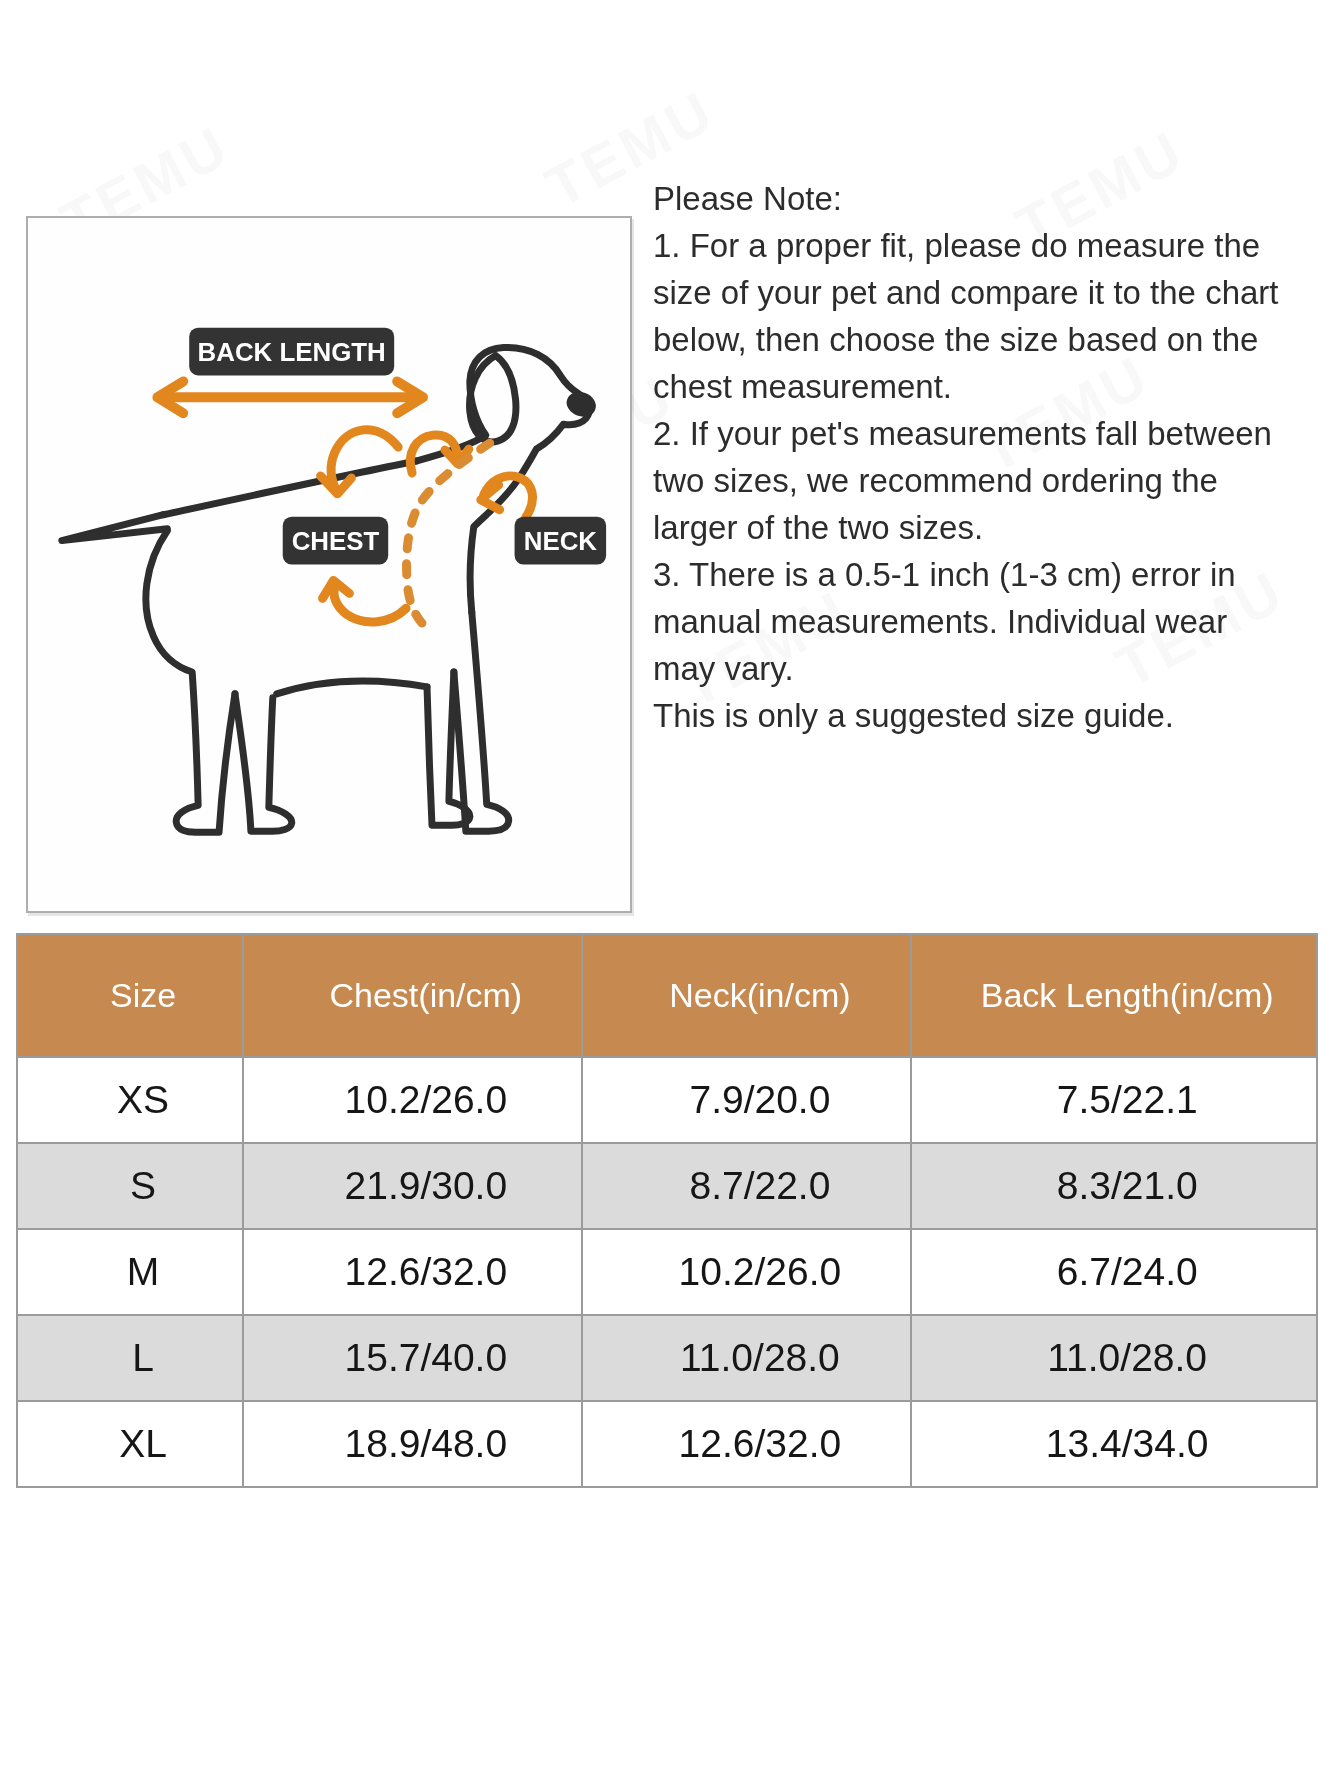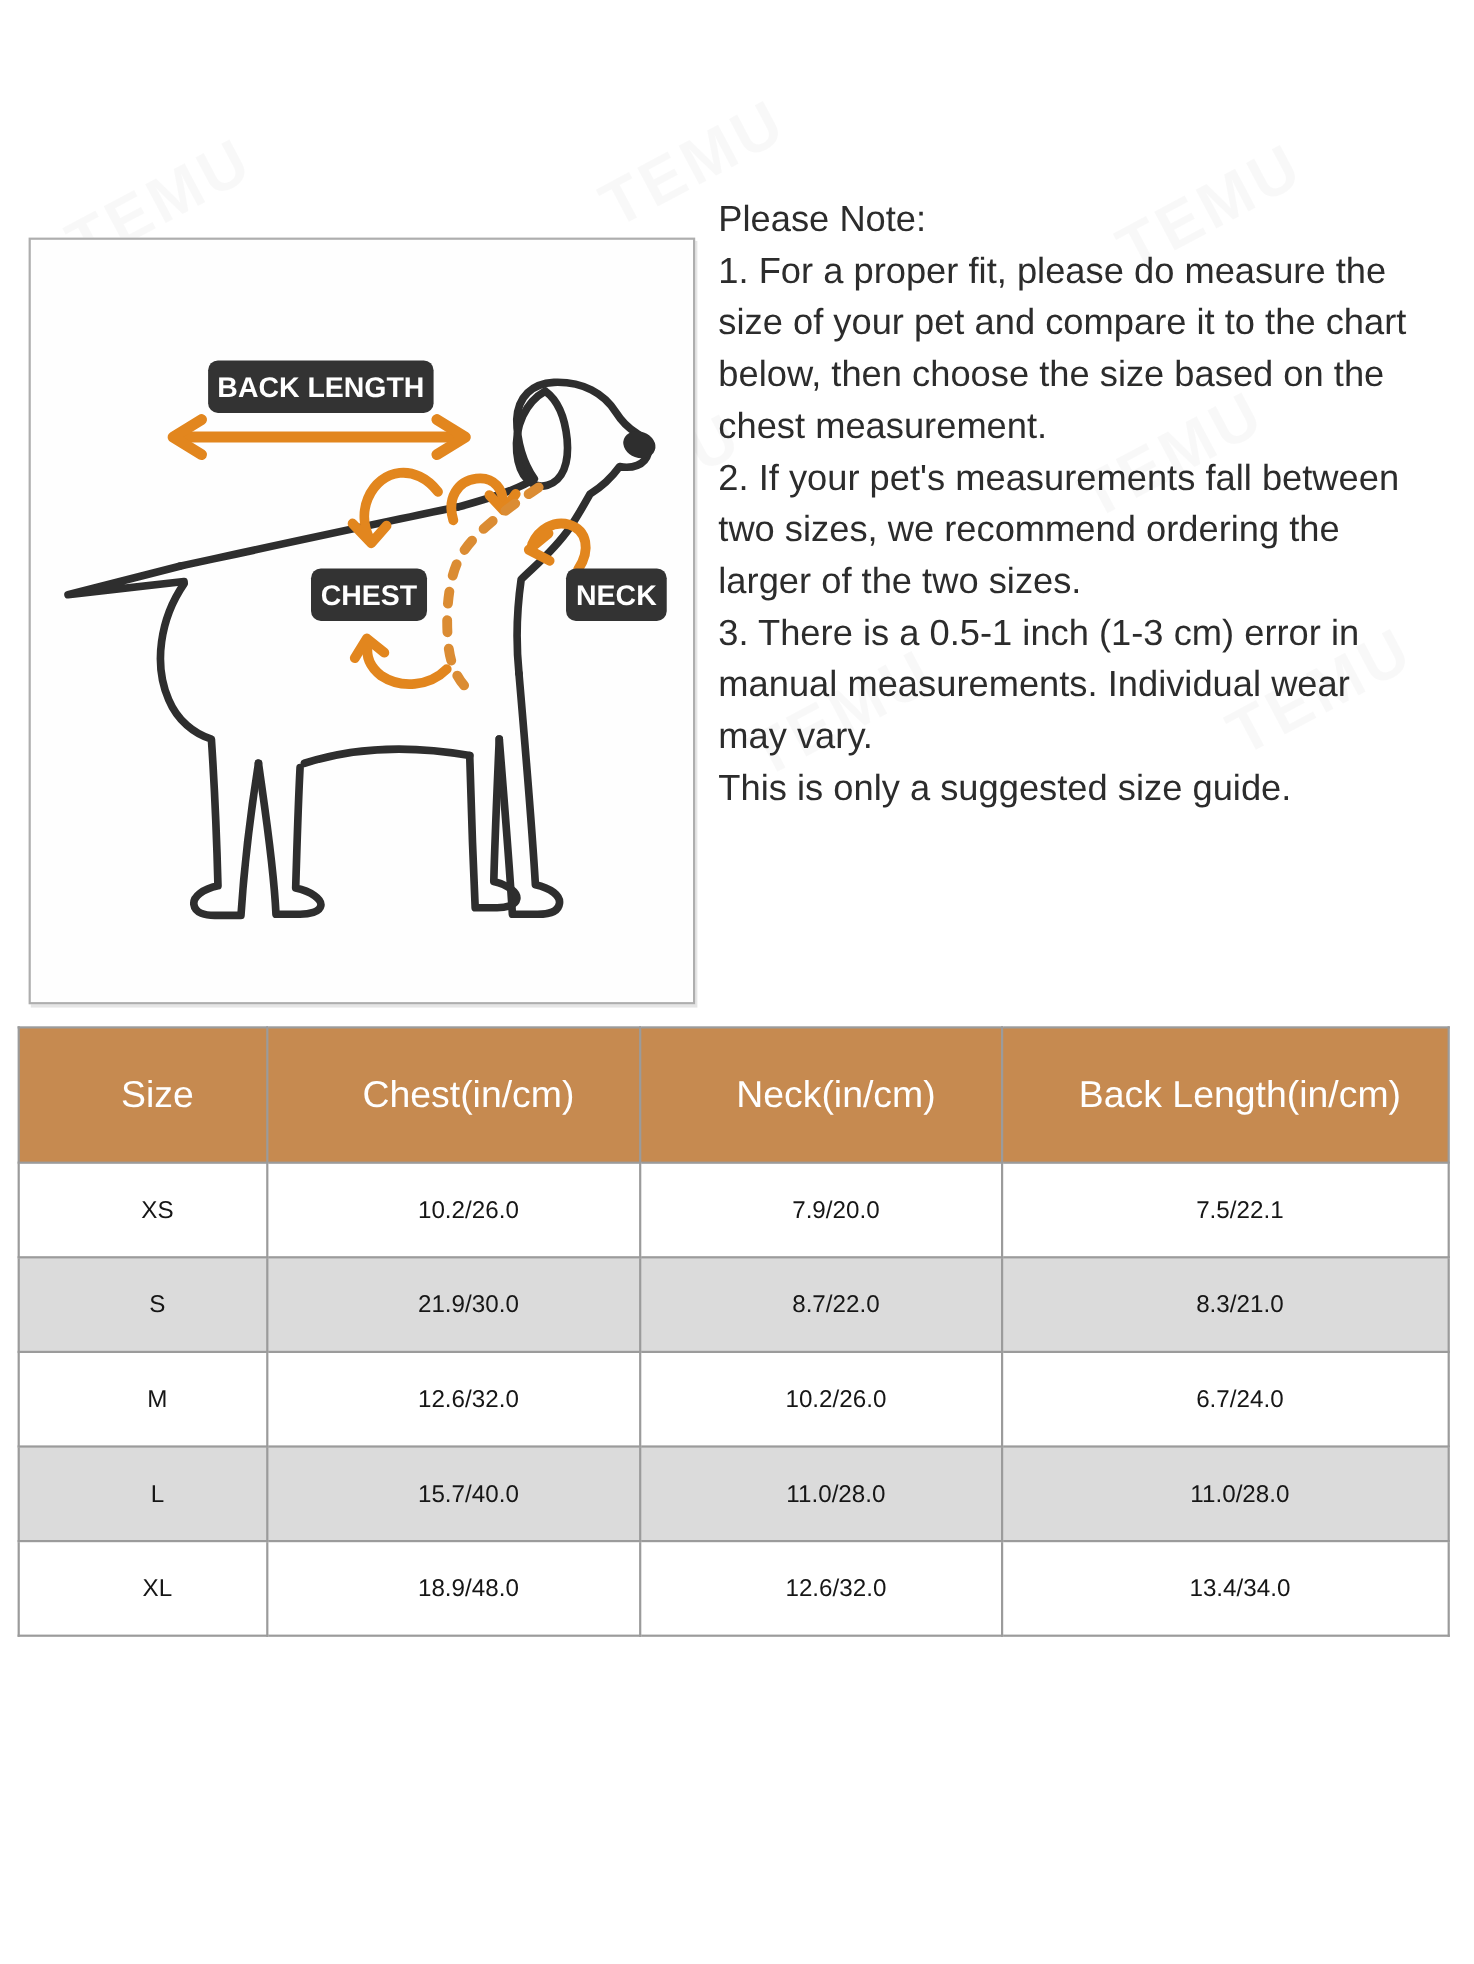--- a/index.html
+++ b/index.html
@@ -33,21 +33,21 @@
   table.size-chart th, table.size-chart td{
     border:2px solid #9b9b9b;text-align:center;vertical-align:middle;
     font-family:"Liberation Sans", sans-serif;
     padding-left:27px;
   }
   table.size-chart th{
     background:#C68A50;color:#ffffff;font-weight:normal;
     font-size:34px;height:119px;
   }
   table.size-chart td{
-    font-size:22px;color:#161616;height:82px;background:#ffffff;
+    font-size:39px;color:#161616;height:82px;background:#ffffff;
   }
   table.size-chart tr.alt td{background:#DBDBDB;}
   col.c-size{width:17.4%;} col.c-chest{width:26.1%;}
   col.c-neck{width:25.3%;} col.c-back{width:31.2%;}
 </style>
 </head>
 <body>
 
 <div class="wm" style="left:55px;top:150px">TEMU</div>
 <div class="wm" style="left:540px;top:115px">TEMU</div>

